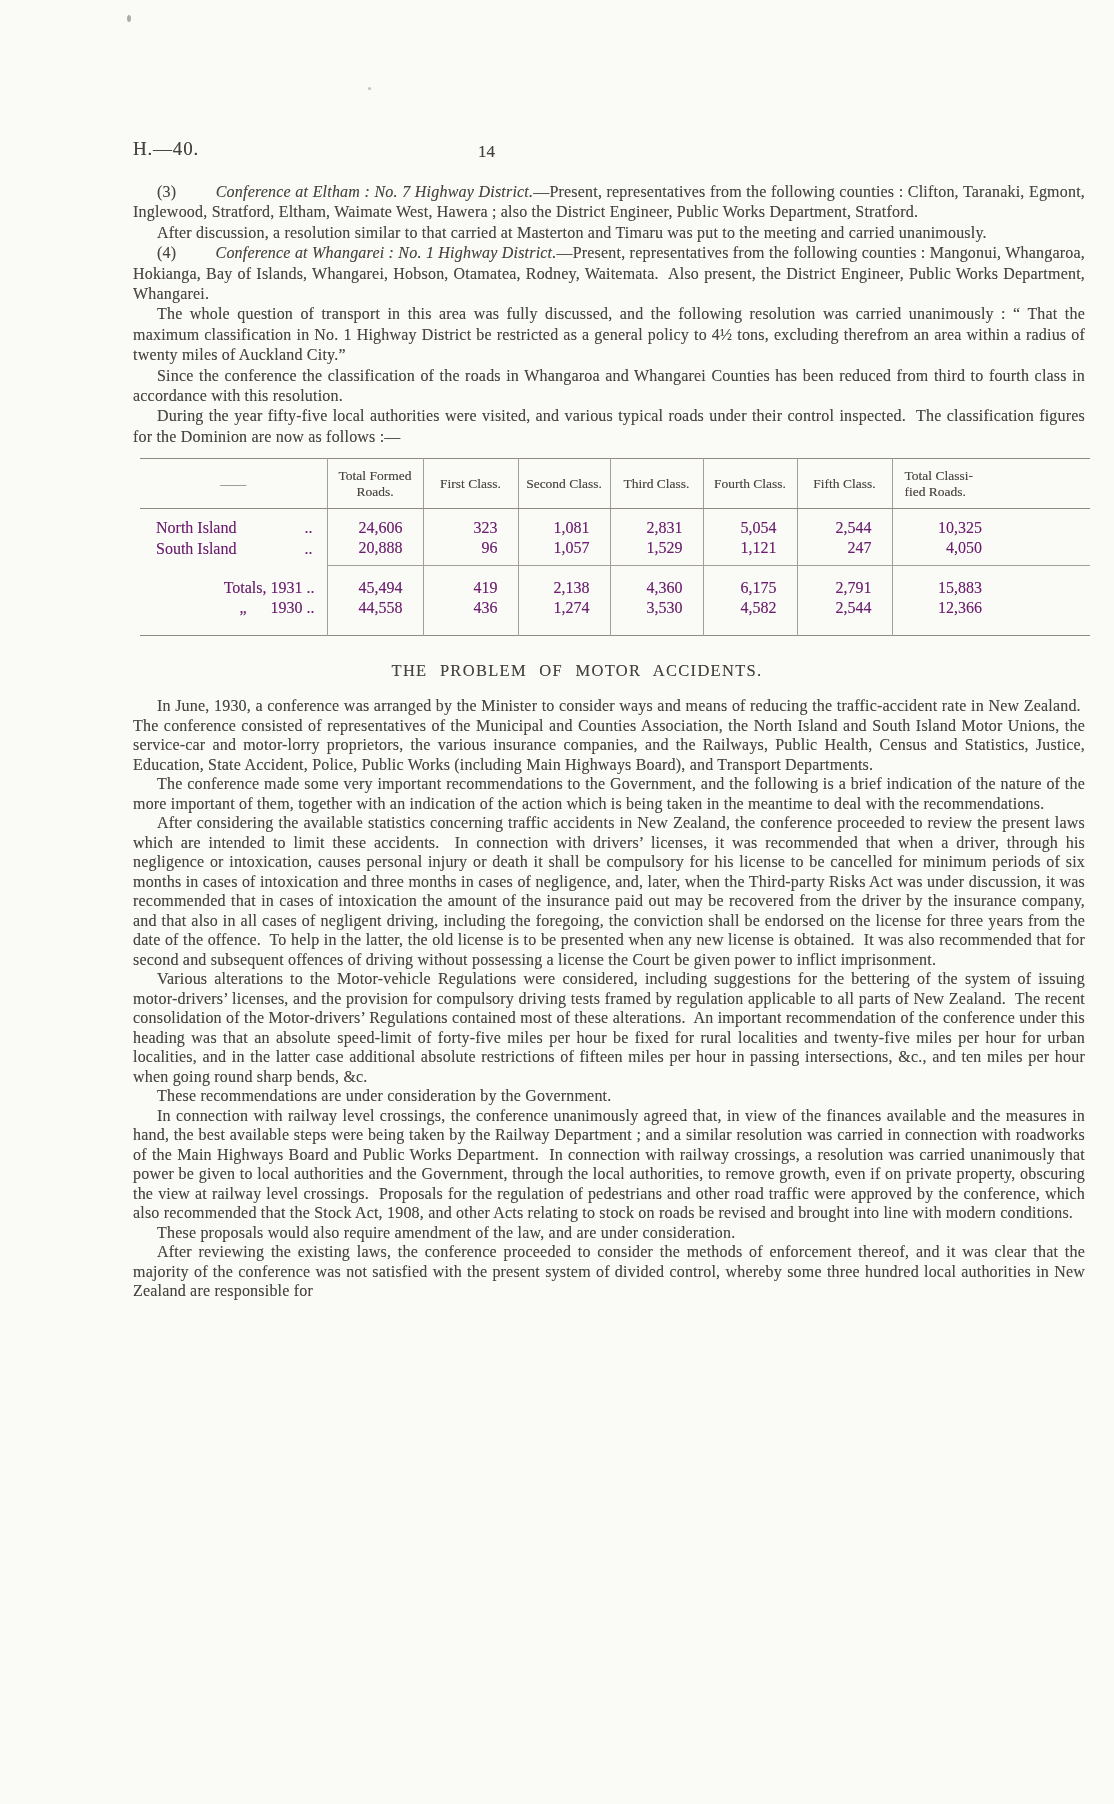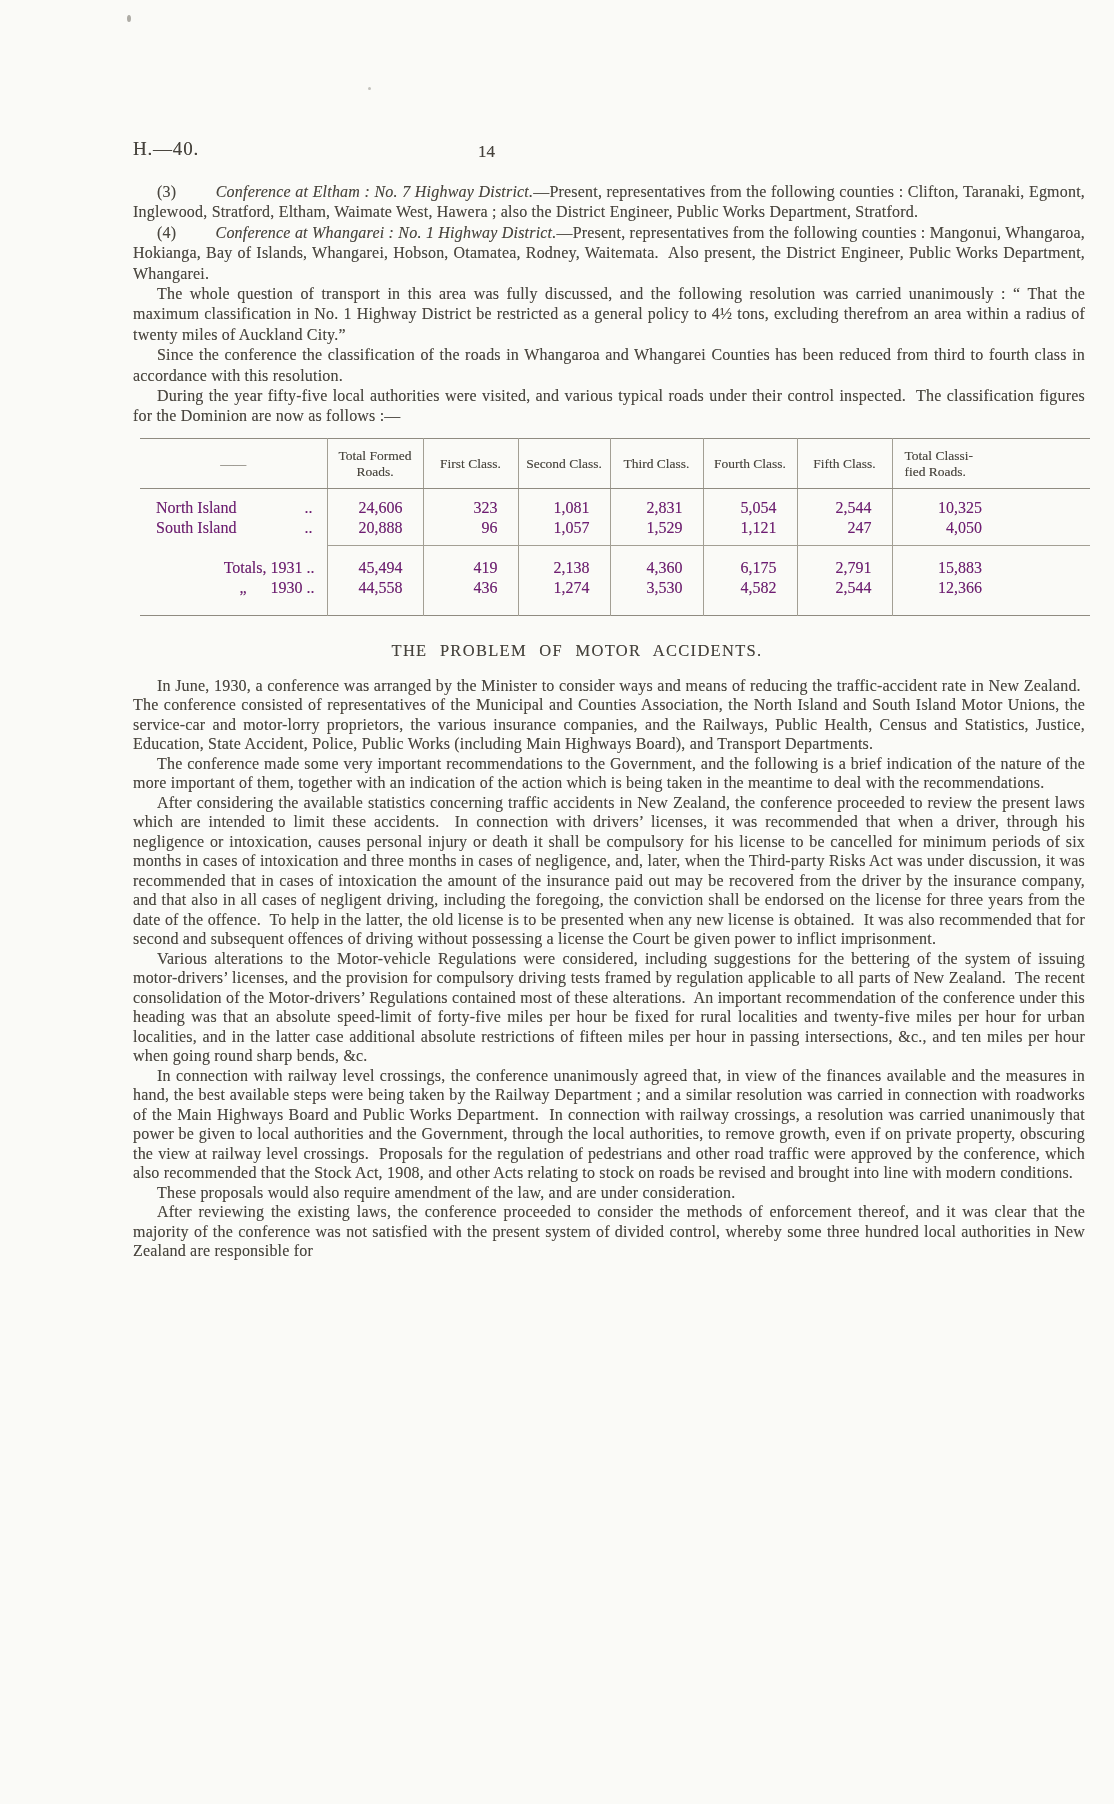--- a/index.html
+++ b/index.html
@@ -77,20 +77,21 @@
 
   <span class="speck s1"></span>
   <span class="speck s2"></span>
 
   <div class="doc-ref">H.—40.</div>
   <div class="page-num">14</div>
 
   <div class="main">
 
     <p><span>(3) </span><span class="em">Conference at Eltham : No. 7 Highway District.</span><span>—Present, representatives from the following counties : Clifton, Taranaki, Egmont, Inglewood, Stratford, Eltham, Waimate West, Hawera ; also the District Engineer, Public Works Department, Stratford.</span></p>
+    <p><span>After discussion, a resolution similar to that carried at Masterton and Timaru was put to the meeting and carried unanimously.</span></p>
     <p><span>(4) </span><span class="em">Conference at Whangarei : No. 1 Highway District.</span><span>—Present, representatives from the following counties : Mangonui, Whangaroa, Hokianga, Bay of Islands, Whangarei, Hobson, Otamatea, Rodney, Waitemata.&nbsp; Also present, the District Engineer, Public Works Department, Whangarei.</span></p>
     <p><span>The whole question of transport in this area was fully discussed, and the following resolution was carried unanimously : “ That the maximum classification in No. 1 Highway District be restricted as a general policy to 4½ tons, excluding therefrom an area within a radius of twenty miles of Auckland City.”</span></p>
     <p><span>Since the conference the classification of the roads in Whangaroa and Whangarei Counties has been reduced from third to fourth class in accordance with this resolution.</span></p>
     <p><span>During the year fifty-five local authorities were visited, and various typical roads under their control inspected.&nbsp; The classification figures for the Dominion are now as follows :—</span></p>
 
     <table class="doc-table">
       <colgroup>
         <col style="width:187px">
           <col style="width:96px">
           <col style="width:95px">
@@ -169,19 +170,20 @@
       </tr>
     </tbody>
       </table>
 
     <div class="sect">
       <h2 class="sect-head">THE PROBLEM OF MOTOR ACCIDENTS.</h2>
       <p>In June, 1930, a conference was arranged by the Minister to consider ways and means of reducing the traffic-accident rate in New Zealand.&nbsp; The conference consisted of representatives of the Municipal and Counties Association, the North Island and South Island Motor Unions, the service-car and motor-lorry proprietors, the various insurance companies, and the Railways, Public Health, Census and Statistics, Justice, Education, State Accident, Police, Public Works (including Main Highways Board), and Transport Departments.</p>
       <p>The conference made some very important recommendations to the Government, and the following is a brief indication of the nature of the more important of them, together with an indication of the action which is being taken in the meantime to deal with the recommendations.</p>
       <p>After considering the available statistics concerning traffic accidents in New Zealand, the conference proceeded to review the present laws which are intended to limit these accidents.&nbsp; In connection with drivers’ licenses, it was recommended that when a driver, through his negligence or intoxication, causes personal injury or death it shall be compulsory for his license to be cancelled for minimum periods of six months in cases of intoxication and three months in cases of negligence, and, later, when the Third-party Risks Act was under discussion, it was recommended that in cases of intoxication the amount of the insurance paid out may be recovered from the driver by the insurance company, and that also in all cases of negligent driving, including the foregoing, the conviction shall be endorsed on the license for three years from the date of the offence.&nbsp; To help in the latter, the old license is to be presented when any new license is obtained.&nbsp; It was also recommended that for second and subsequent offences of driving without possessing a license the Court be given power to inflict imprisonment.</p>
       <p>Various alterations to the Motor-vehicle Regulations were considered, including suggestions for the bettering of the system of issuing motor-drivers’ licenses, and the provision for compulsory driving tests framed by regulation applicable to all parts of New Zealand.&nbsp; The recent consolidation of the Motor-drivers’ Regulations contained most of these alterations.&nbsp; An important recommendation of the conference under this heading was that an absolute speed-limit of forty-five miles per hour be fixed for rural localities and twenty-five miles per hour for urban localities, and in the latter case additional absolute restrictions of fifteen miles per hour in passing intersections, &amp;c., and ten miles per hour when going round sharp bends, &amp;c.</p>
+      <p>These recommendations are under consideration by the Government.</p>
       <p>In connection with railway level crossings, the conference unanimously agreed that, in view of the finances available and the measures in hand, the best available steps were being taken by the Railway Department ; and a similar resolution was carried in connection with roadworks of the Main Highways Board and Public Works Department.&nbsp; In connection with railway crossings, a resolution was carried unanimously that power be given to local authorities and the Government, through the local authorities, to remove growth, even if on private property, obscuring the view at railway level crossings.&nbsp; Proposals for the regulation of pedestrians and other road traffic were approved by the conference, which also recommended that the Stock Act, 1908, and other Acts relating to stock on roads be revised and brought into line with modern conditions.</p>
       <p>These proposals would also require amendment of the law, and are under consideration.</p>
       <p>After reviewing the existing laws, the conference proceeded to consider the methods of enforcement thereof, and it was clear that the majority of the conference was not satisfied with the present system of divided control, whereby some three hundred local authorities in New Zealand are responsible for</p>
     </div>
 
   </div>
 </div>
 
 </body></html>

